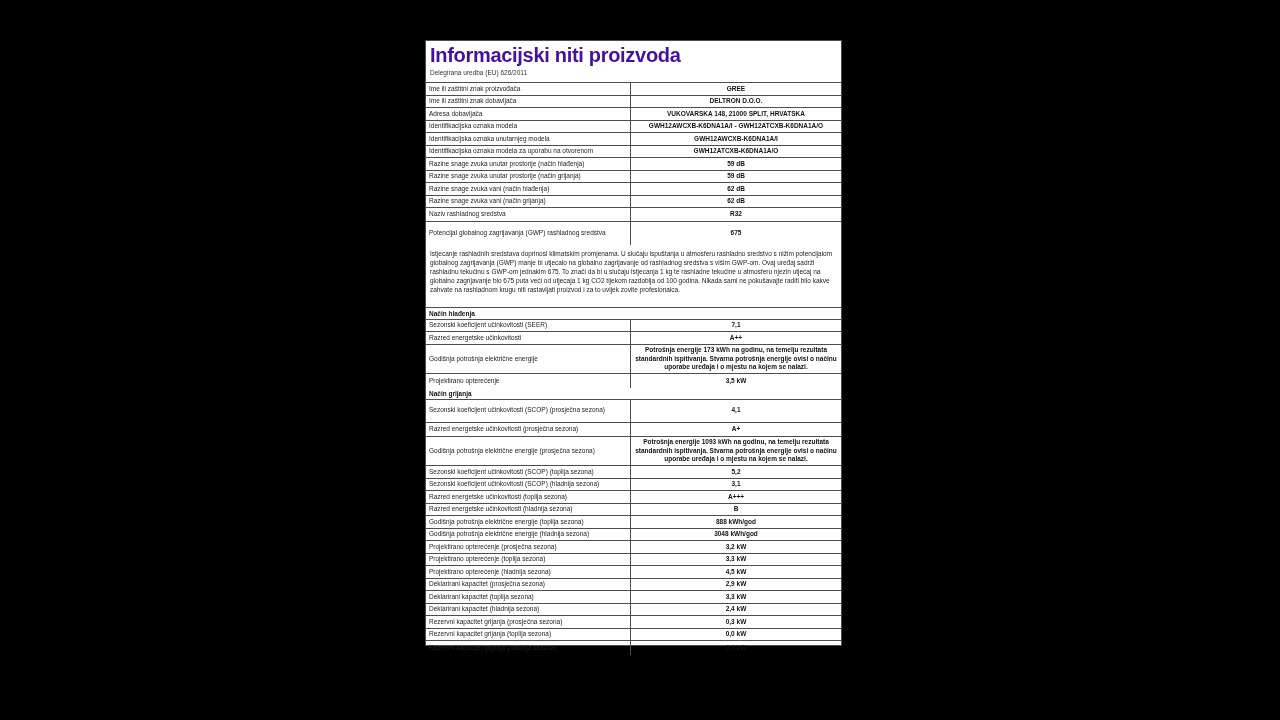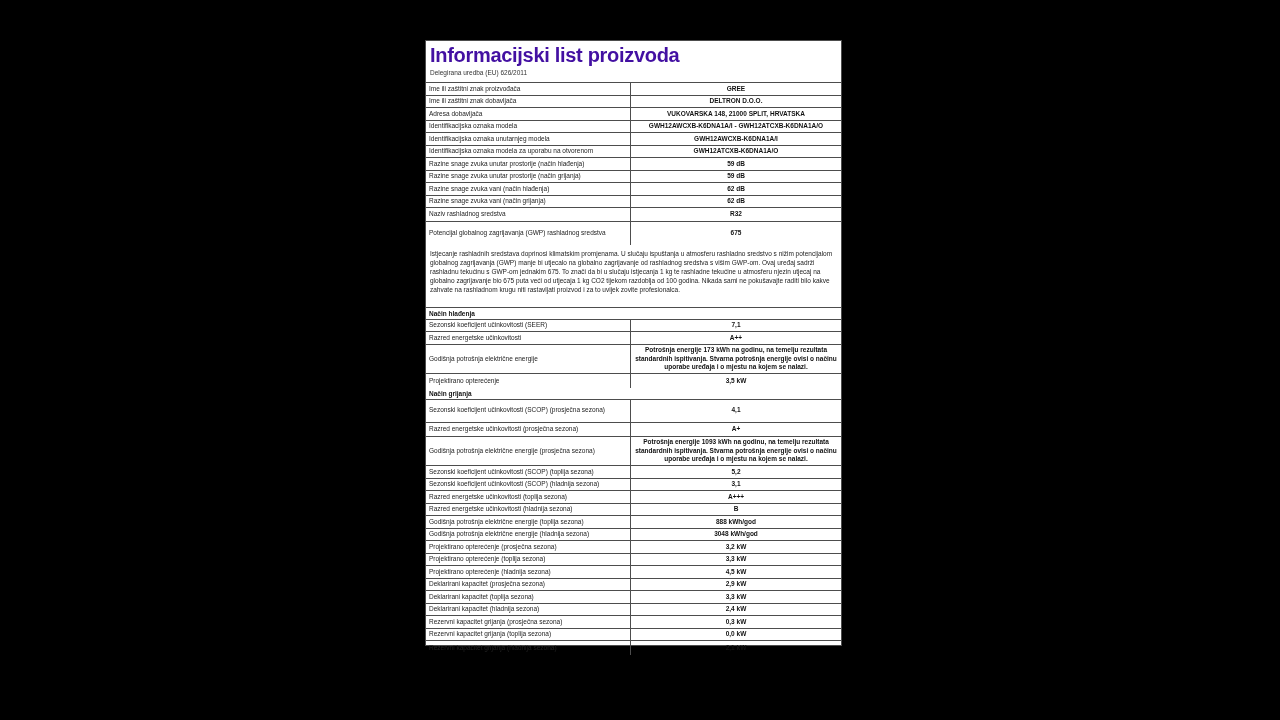--- a/index.html
+++ b/index.html
@@ -104,21 +104,21 @@
   }
   .section:nth-of-type(2) .section-header { min-height: 13px; }
 </style>
 </head>
 <body>
 
 <div class="stage" style="background: rgb(0, 0, 0);">
   <div class="page">
 
     <div class="title-box">
-      <div class="doc-title">Informacijski list proizvoda</div>
+      <div class="doc-title">Informacijski niti proizvoda</div>
       <div class="doc-subtitle">Delegirana uredba (EU) 626/2011</div>
     </div>
 
     <div class="tbl">
         <div class="row">
           <div class="cell label">Ime ili zaštitni znak proizvođača</div>
           <div class="cell value">GREE</div>
         </div>
         <div class="row">
           <div class="cell label">Ime ili zaštitni znak dobavljača</div>

